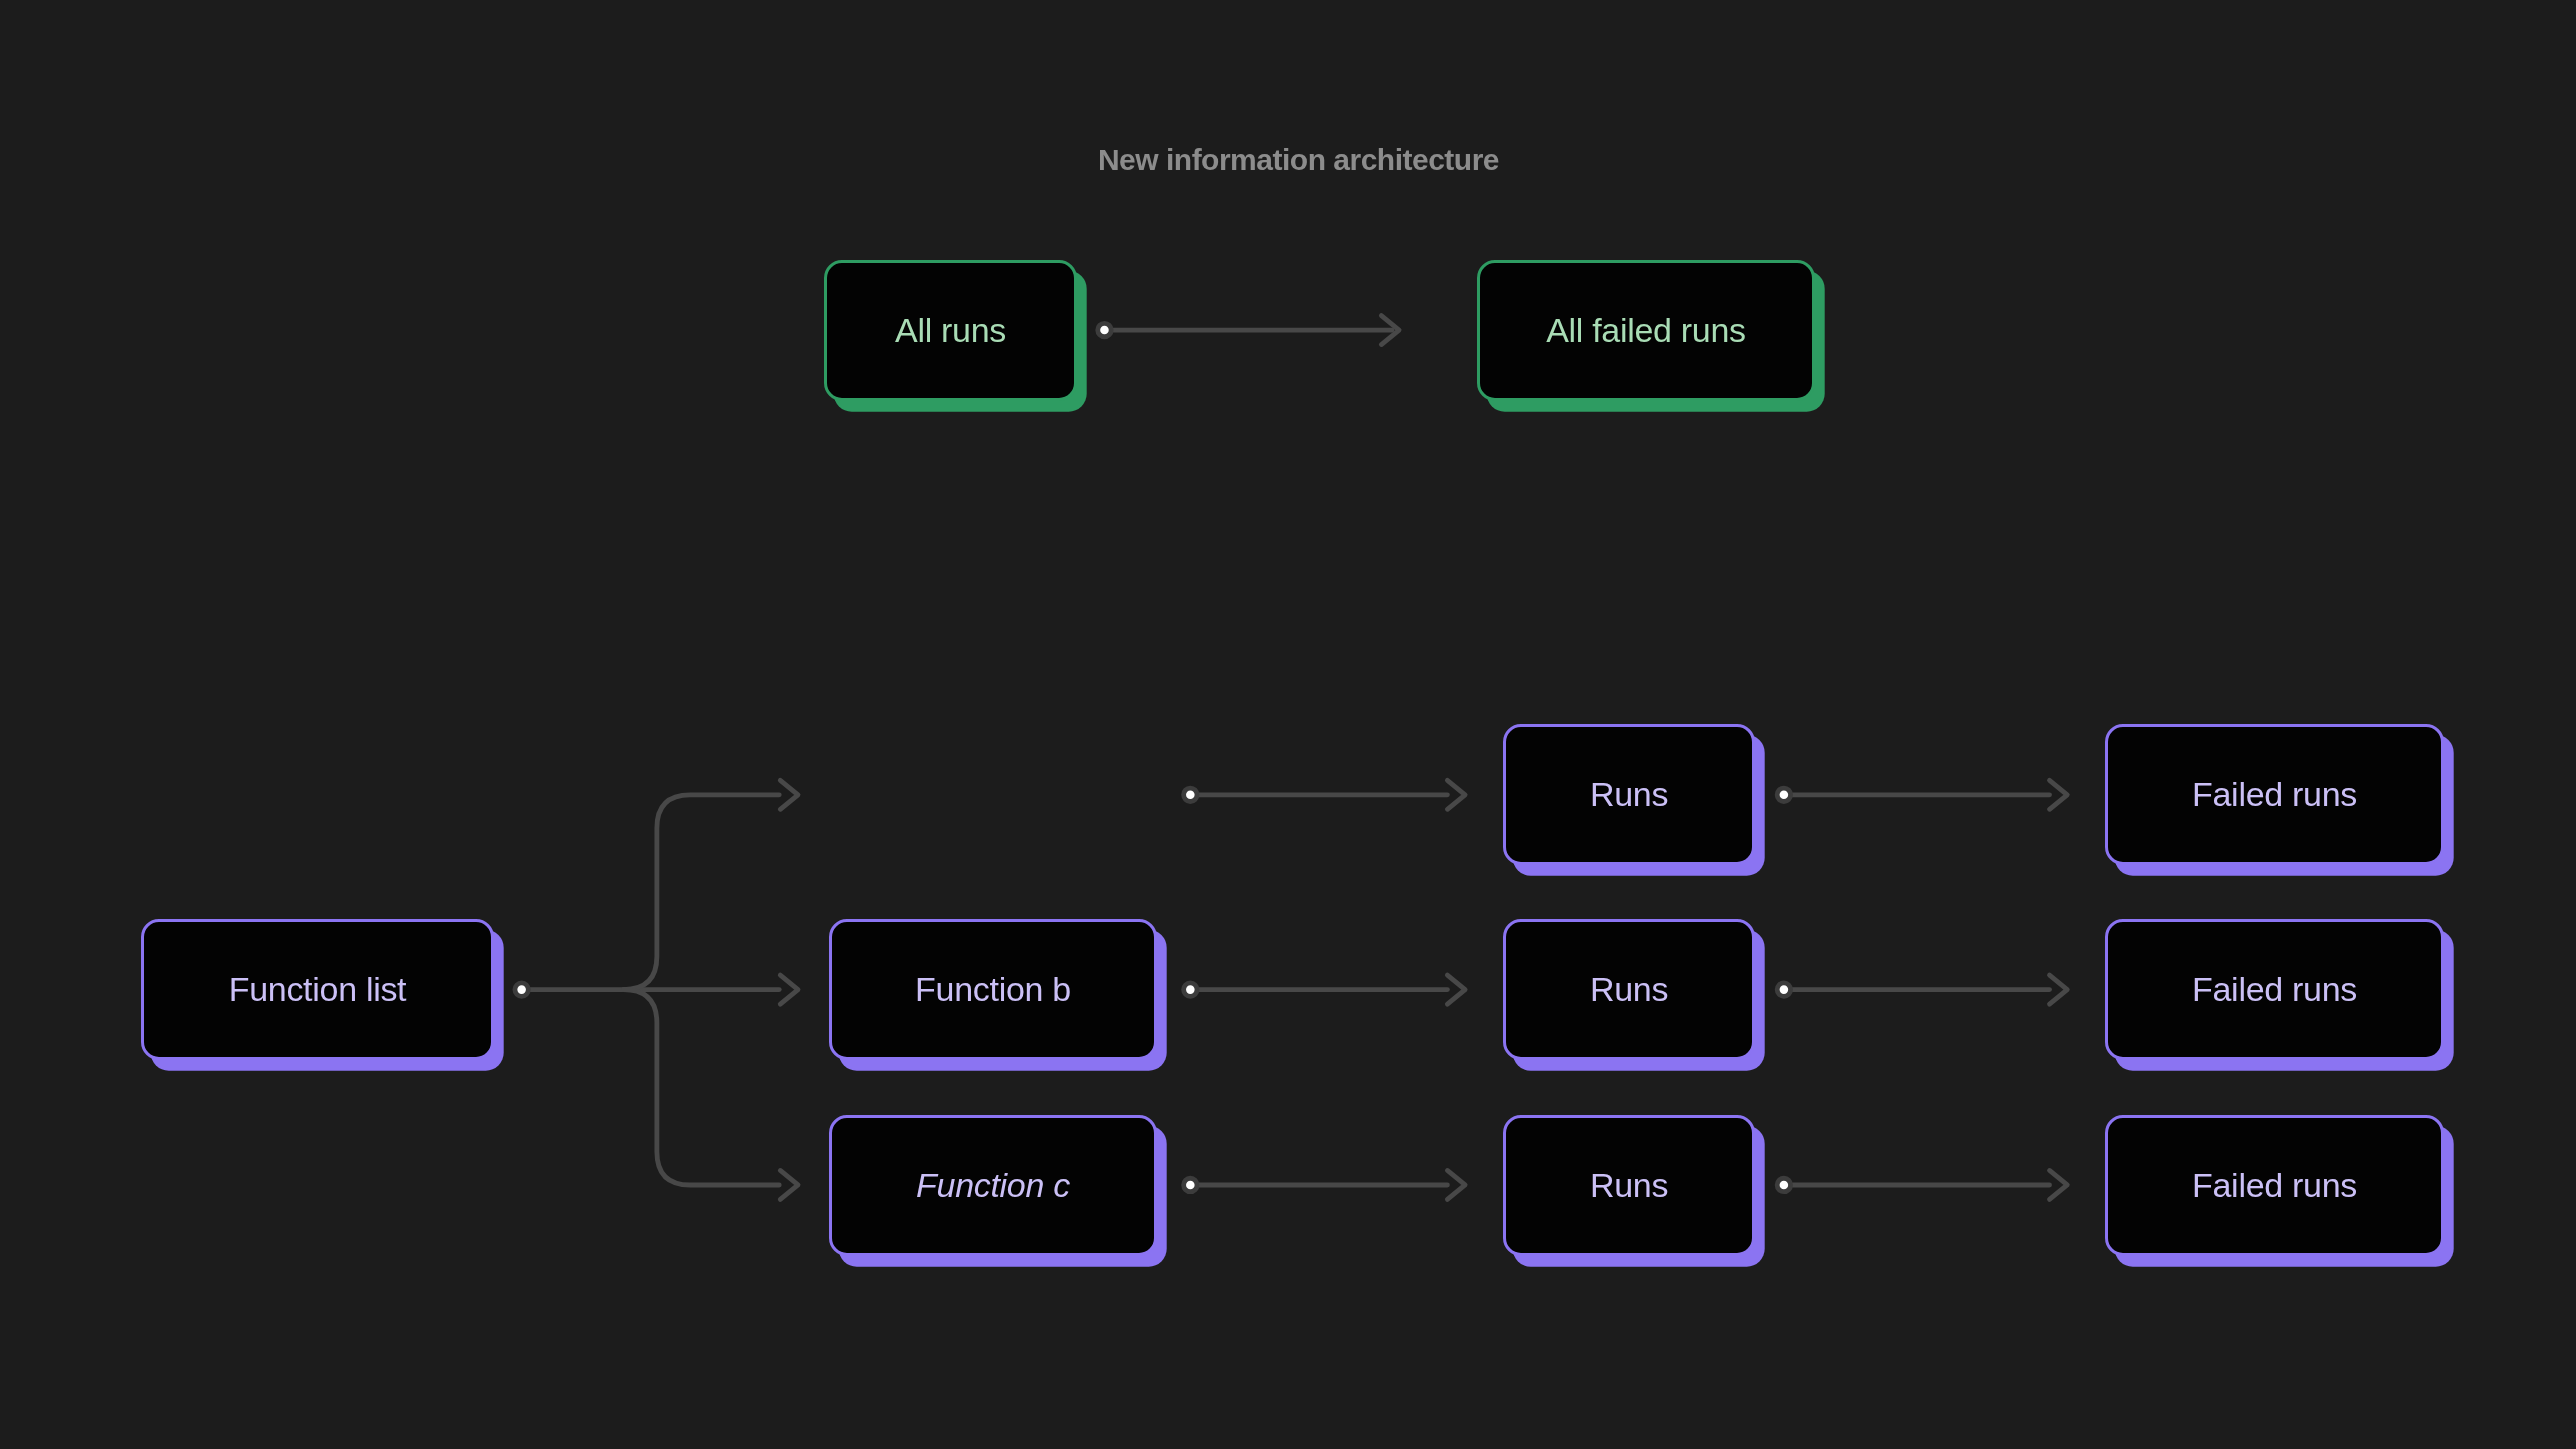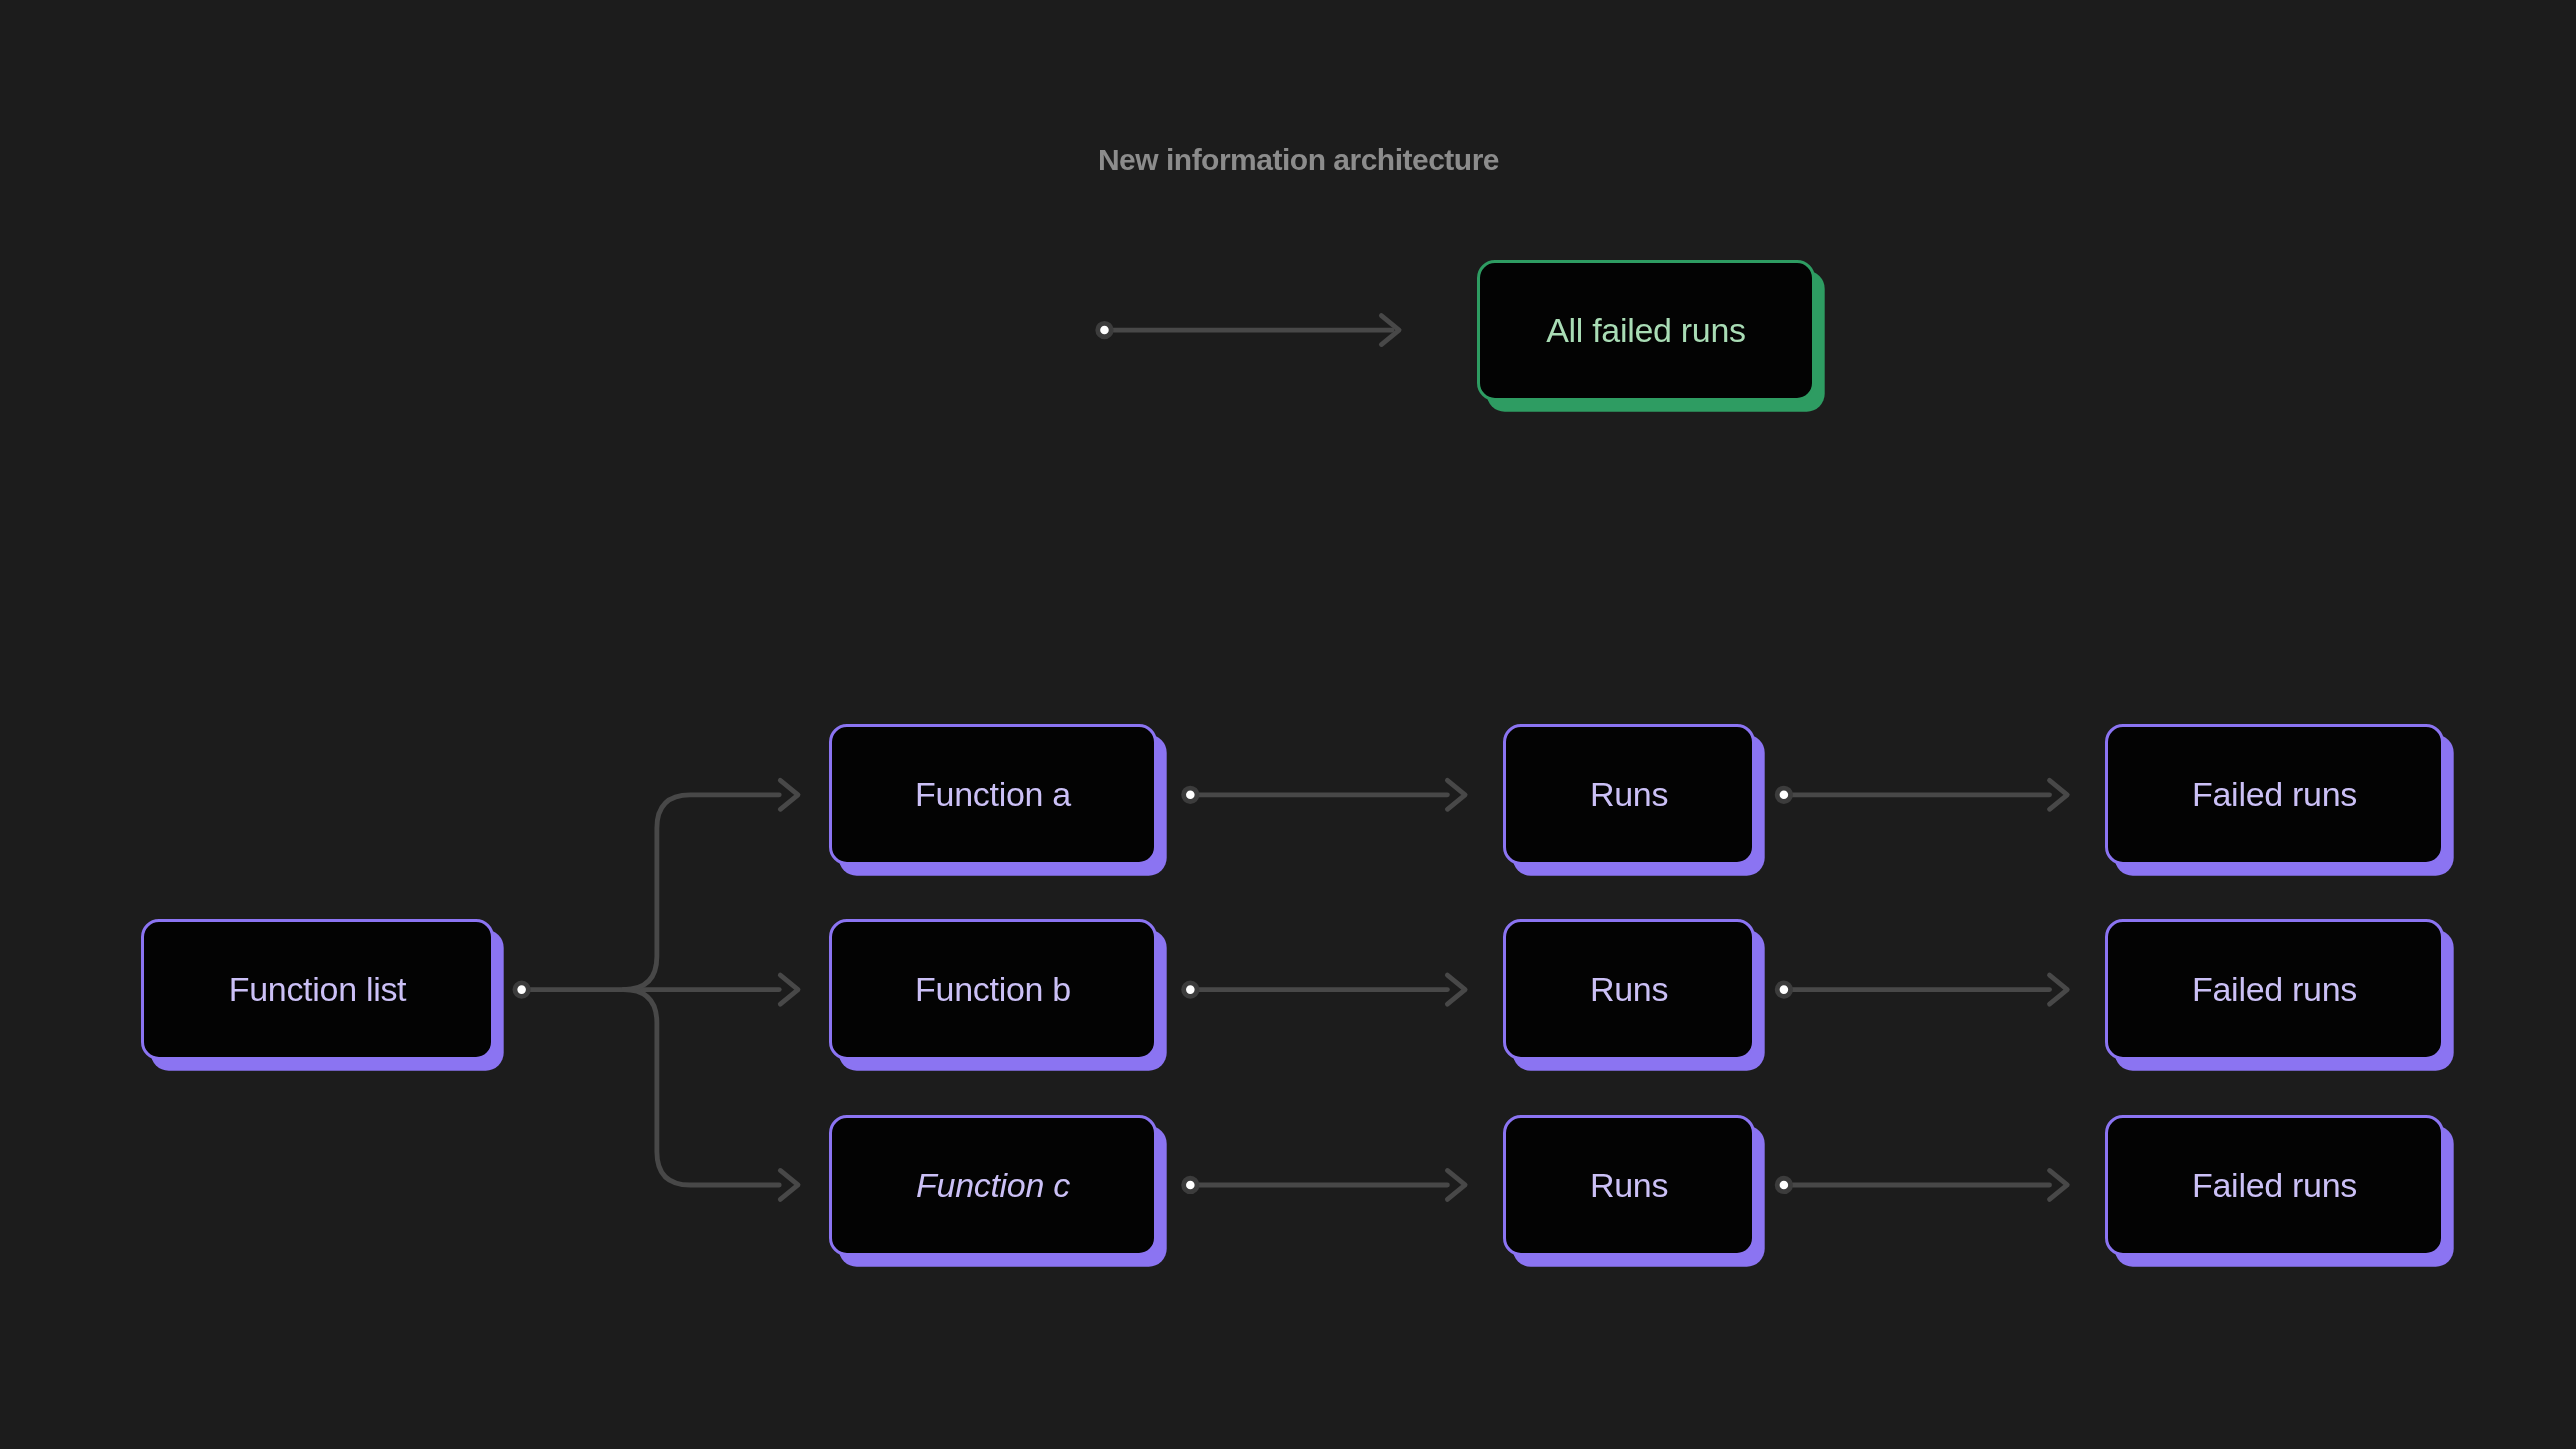--- a/index.html
+++ b/index.html
@@ -135,33 +135,33 @@
       </g>
       <g>
         <path class="edge-path" d="M 3340 2208 H 3819"></path>
         <path class="edge-path" d="M 3819 2181 L 3852 2208 L 3819 2235"></path>
         <circle class="edge-dot" cx="3324" cy="2208" r="12.5"></circle>
       </g>
     </svg>
 
     <div class="section-title" style="left:923px; top:145px; width:751px;">New information architecture</div>
 
+    <div class="node node--green" style="left:824px; top:260px; width:253px;">
+      <span>All runs</span>
+    </div>
 
     <div class="node node--green" style="left:1433px; top:260px; width:338px;margin-left:44px;">
       <span>All failed runs</span>
     </div>
 
 
     <div class="node node--purple" style="left:141px; top:919px; width:353px;">
       <span>Function list</span>
     </div>
 
-    <div class="node node--purple" style="left:829px; top:724px; width:328px;">
-      <span>Function a</span>
-    </div>
     <div class="node node--purple" style="left:829px; top:919px; width:328px;text-align:right;">
       <span>Function b</span>
     </div>
     <div class="node node--purple" style="left:829px; top:1115px; width:328px;font-style:italic;">
       <span>Function c</span>
     </div>
 
     <div class="node node--purple" style="left:1503px; top:724px; width:252px;">
       <span>Runs</span>
     </div>

